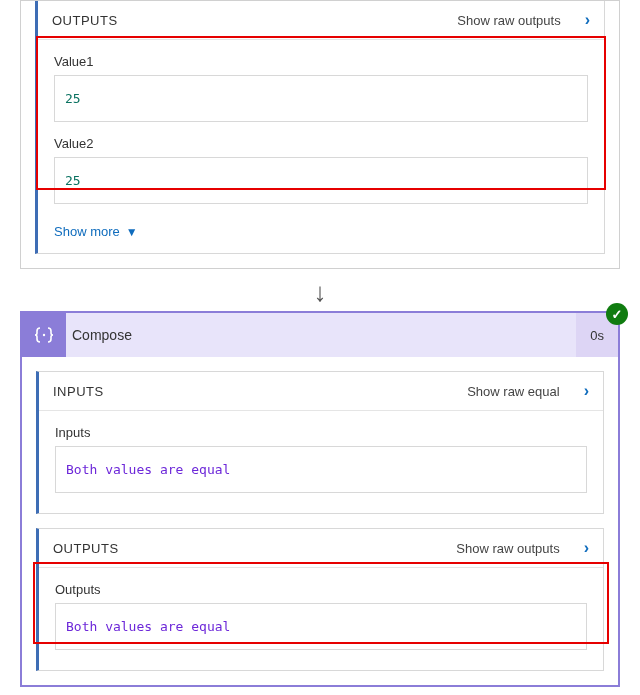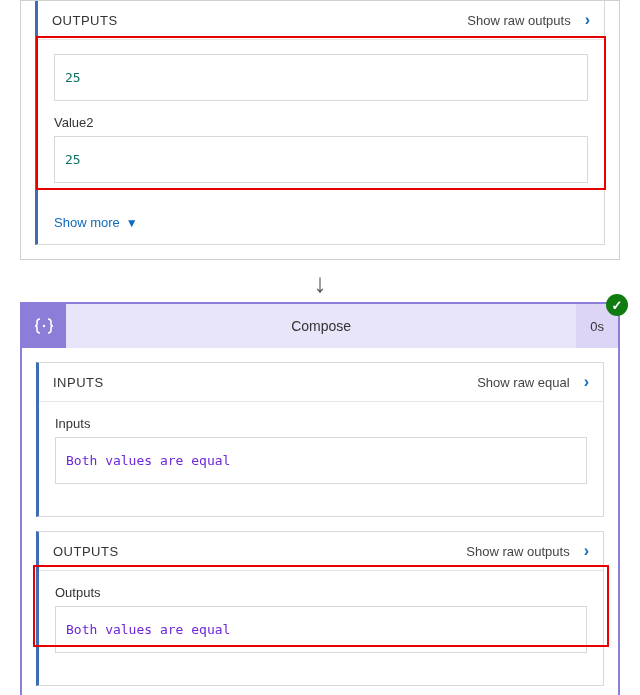--- a/index.html
+++ b/index.html
@@ -29,37 +29,37 @@
       border-bottom: 1px solid #e5e5e5;
     }
     .block-header-left {
       font-size: 13px;
       color: #333;
       letter-spacing: 0.5px;
     }
     .raw-link {
       display: flex;
       align-items: center;
-      gap: 14px;
+      gap: 24px;
       font-size: 13px;
       color: #444;
       cursor: pointer;
     }
     .chevron-right {
       color: #0f6cbd;
       font-weight: bold;
       font-size: 16px;
     }
     .block-body {
       padding: 14px 16px 16px 16px;
     }
     .field {
       margin-bottom: 14px;
     }
-    .field:last-child { margin-bottom: 16px; }
+    .field:last-child { margin-bottom: 4px; }
     .field-label {
       font-size: 13px;
       color: #333;
       margin-bottom: 6px;
       display: block;
     }
     .field-value {
       border: 1px solid #d8d8d8;
       padding: 15px 10px;
       font-family: "Consolas", monospace;
@@ -115,24 +115,23 @@
       width: 44px;
       height: 44px;
       background: #8b7dd8;
       display: flex;
       align-items: center;
       justify-content: center;
       color: #fff;
     }
     .compose-title {
       flex: 1;
-      padding: 0 24px;
+      padding: 0 6px;
       font-size: 14px;
       color: #333;
-      text-align: center;
     }
     .compose-duration {
       padding: 16px 14px;
       font-size: 13px;
       color: #333;
       background: #ddd5f5;
       height: 100%;
       display: flex;
       align-items: center;
     }
@@ -161,20 +160,21 @@
     <div class="block-header">
       <div class="block-header-left">OUTPUTS</div>
       <div class="raw-link">
         <span>Show raw outputs</span>
         <span class="chevron-right">›</span>
       </div>
     </div>
     <div class="block-body rel">
       <div class="highlight-box" style="left:-2px;top:-4px;right:-2px;height:154px;"></div>
       <div class="field">
+        <span class="field-label">Value1</span>
         <div class="field-value">25</div>
       </div>
       <div class="field">
         <span class="field-label">Value2</span>
         <div class="field-value">25</div>
       </div>
     </div>
     <div class="show-more">
       <span>Show more</span>
       <span class="chevron-down">▼</span>

